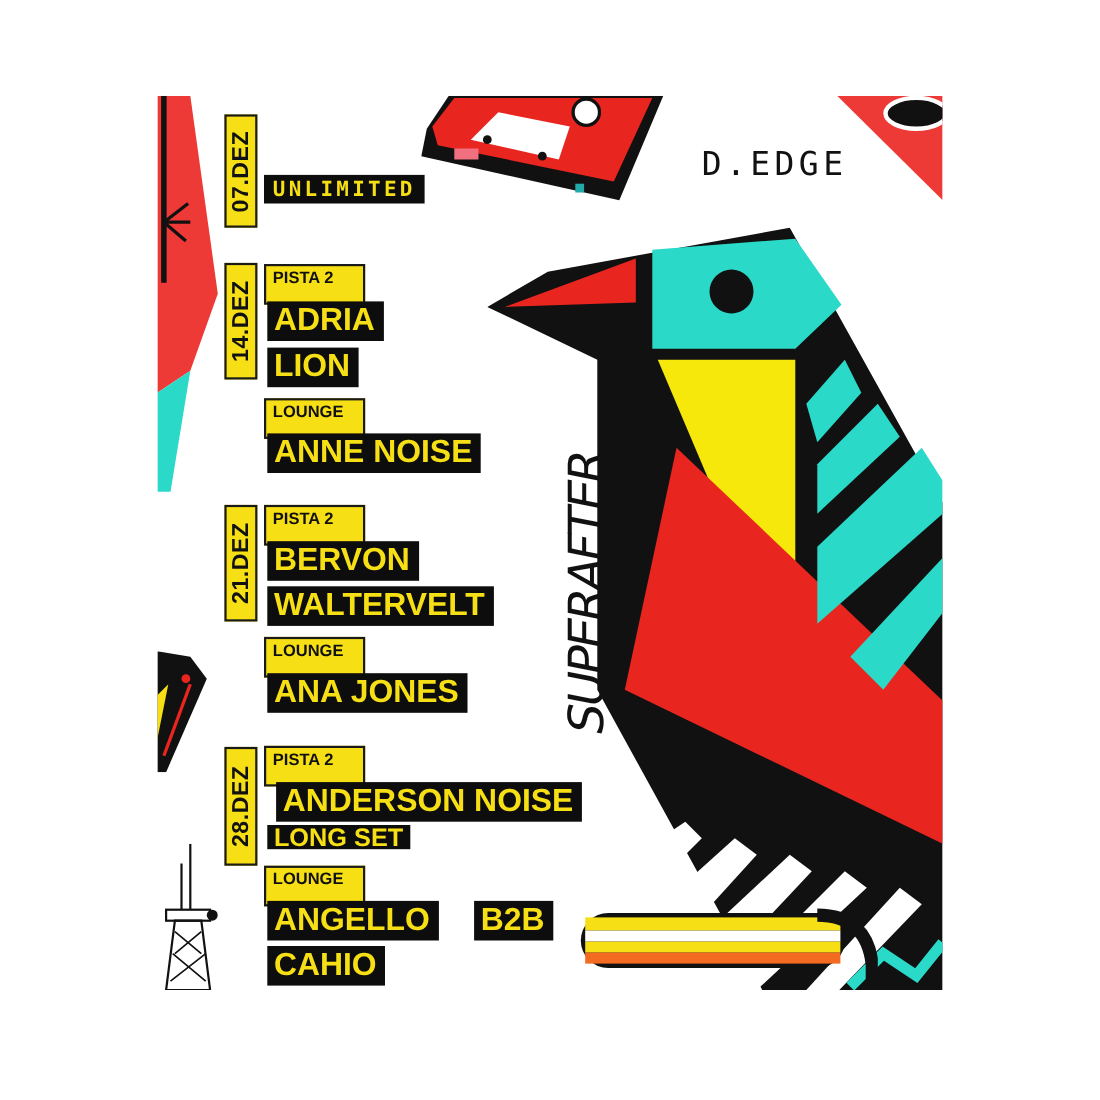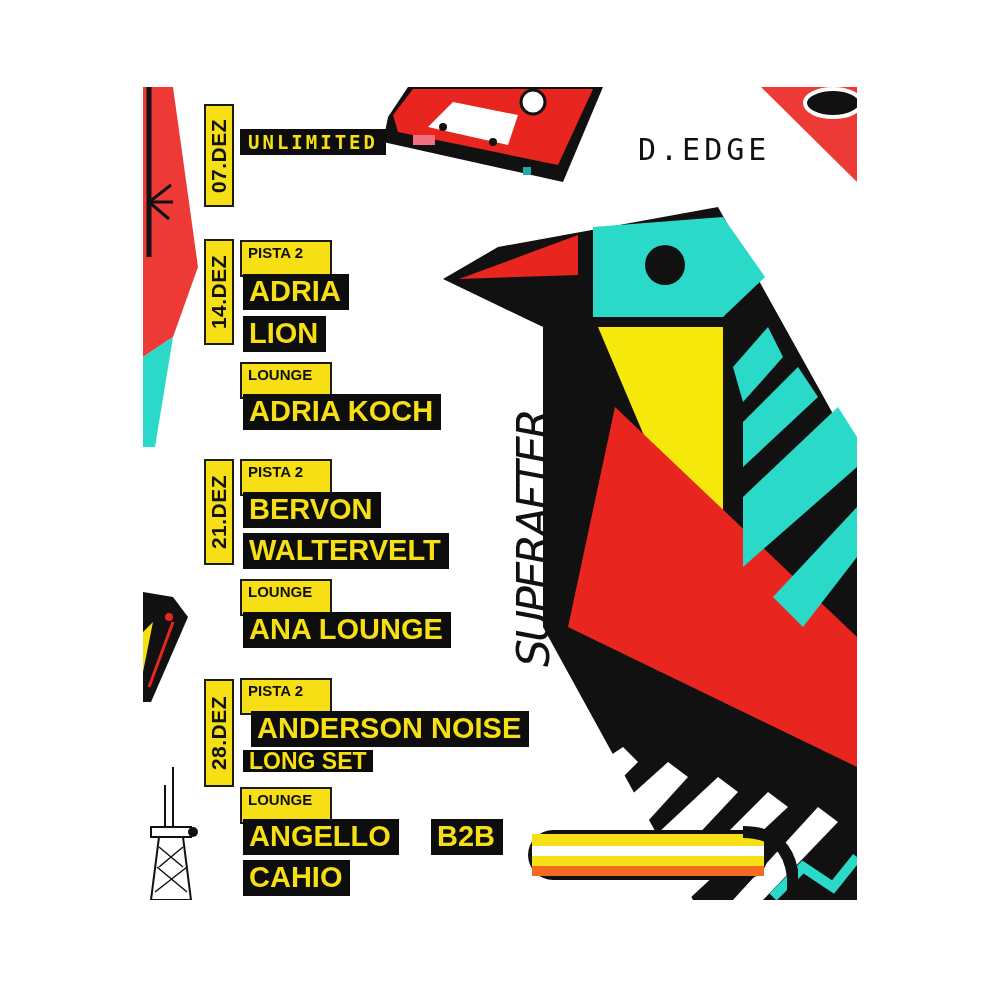--- a/index.html
+++ b/index.html
@@ -90,39 +90,39 @@
     <line x1="22" y1="18" x2="22" y2="60" stroke="#111" stroke-width="2"></line>
     <rect x="8" y="60" width="40" height="10" fill="none" stroke="#111" stroke-width="2"></rect>
     <circle cx="50" cy="65" r="5" fill="#111"></circle>
     <polygon points="16,70 40,70 48,133 8,133" fill="none" stroke="#111" stroke-width="2"></polygon>
     <path d="M16,80 L40,100 M40,80 L16,100 M14,100 L44,125 M44,100 L12,125" stroke="#111" stroke-width="1.5"></path>
   </svg>
 
   <div class="date" style="left:61px;top:17px;height:103px">
       <span>07.DEZ</span>
     </div>
-  <div class="unlimited" style="left:97px;top:42px">UNLIMITED</div>
+  <div class="unlimited" style="left:97px;top:72px">UNLIMITED</div>
 
   <div class="date" style="left:61px;top:152px;height:106px">
       <span>14.DEZ</span>
     </div>
   <div class="tag" style="left:97px;top:153px">PISTA 2</div>
   <div class="name" style="left:100px;top:187px">ADRIA</div>
   <div class="name" style="left:100px;top:229px">LION</div>
   <div class="tag" style="left:97px;top:275px">LOUNGE</div>
-  <div class="name" style="left:100px;top:307px">ADRIA KOCH</div>
+  <div class="name" style="left:100px;top:307px">ANNE NOISE</div>
 
   <div class="date" style="left:61px;top:372px;height:106px">
       <span>21.DEZ</span>
     </div>
   <div class="tag" style="left:97px;top:372px">PISTA 2</div>
   <div class="name" style="left:100px;top:446px">WALTERVELT</div>
   <div class="name" style="left:100px;top:405px">BERVON</div>
   <div class="tag" style="left:97px;top:492px">LOUNGE</div>
-  <div class="name" style="left:100px;top:525px">ANA LOUNGE</div>
+  <div class="name" style="left:100px;top:525px">ANA JONES</div>
 
   <div class="date" style="left:61px;top:592px;height:108px">
       <span>28.DEZ</span>
     </div>
   <div class="tag" style="left:97px;top:591px">PISTA 2</div>
   <div class="name" style="left:108px;top:624px">ANDERSON NOISE</div>
   <div class="name small" style="left:100px;top:663px">LONG SET</div>
   <div class="tag" style="left:97px;top:700px">LOUNGE</div>
   <div class="name" style="left:100px;top:732px">ANGELLO</div>
   <div class="name" style="left:288px;top:732px">B2B</div>

